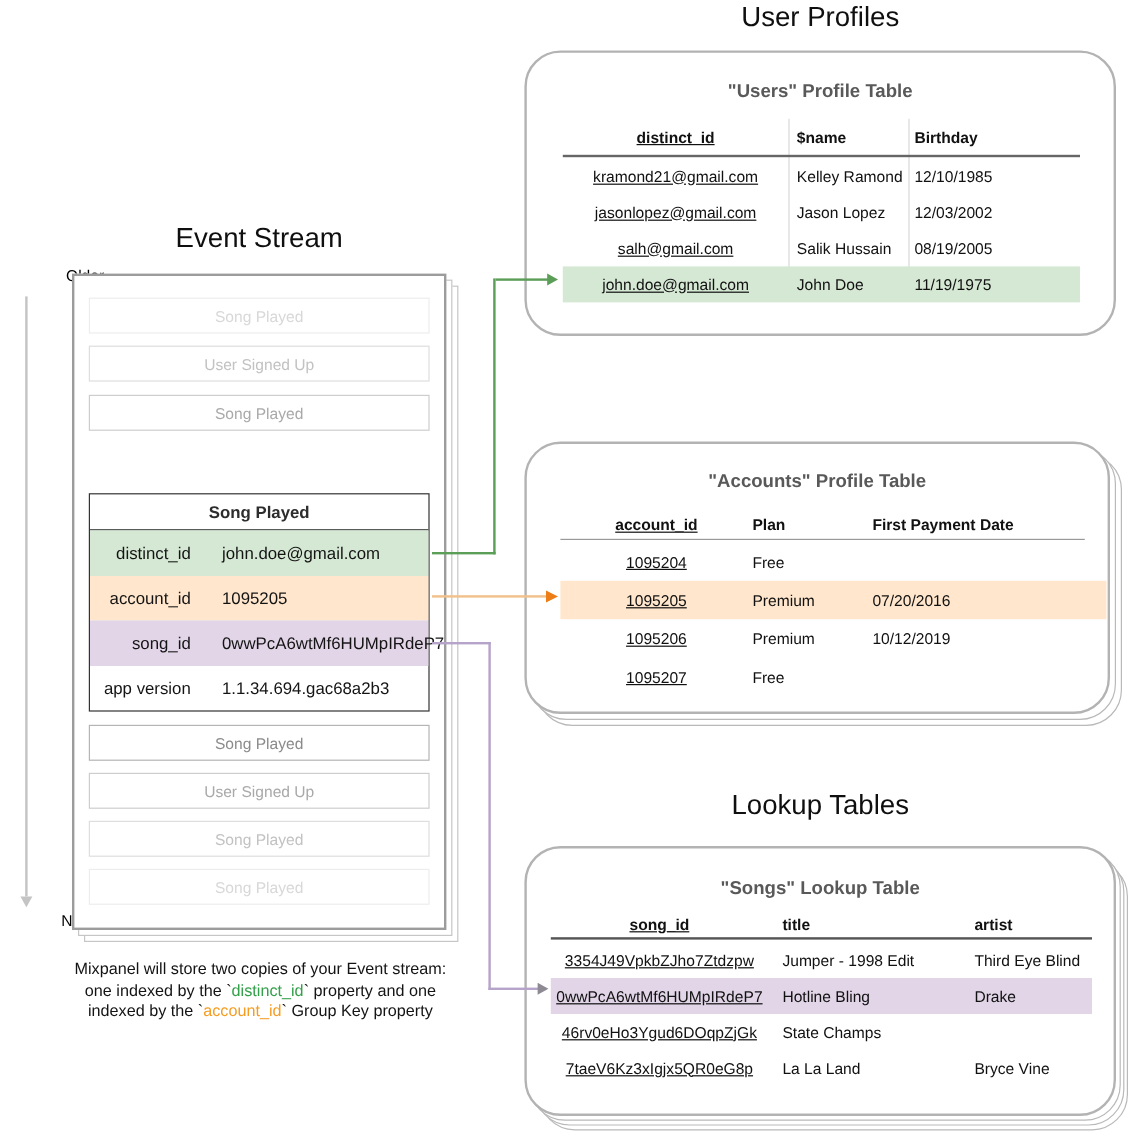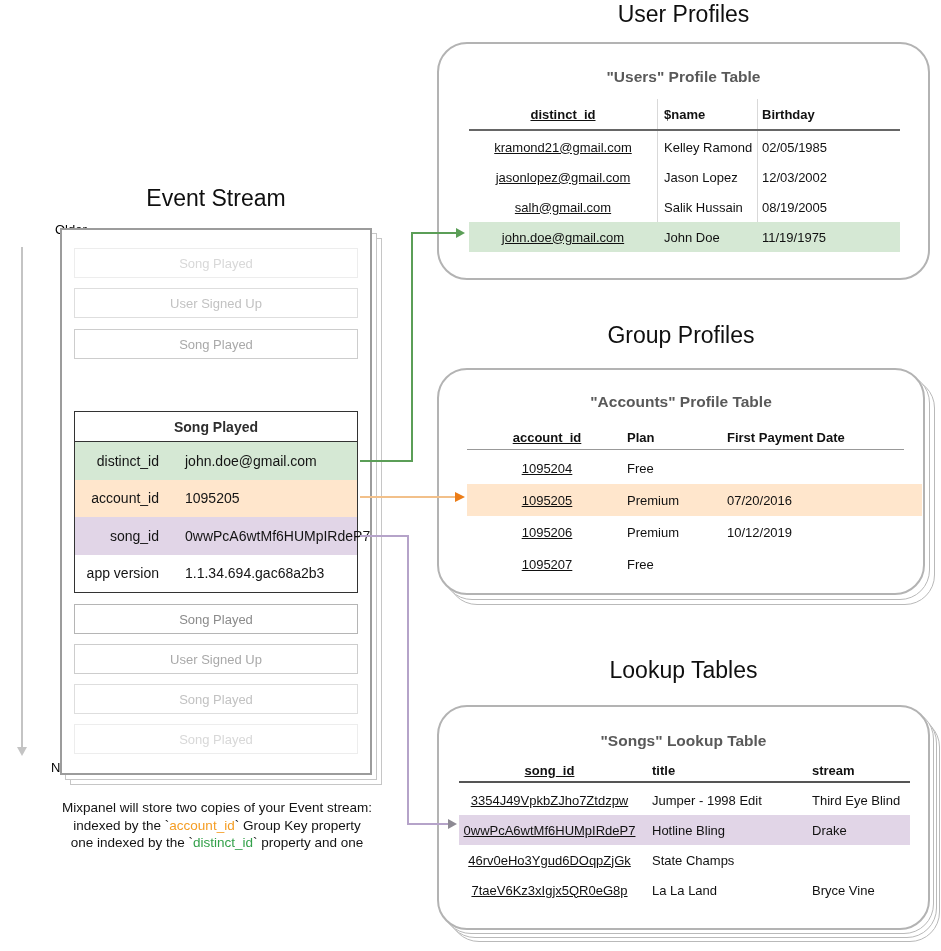--- a/index.html
+++ b/index.html
@@ -123,62 +123,61 @@
     </div>
 
     <div class="ev f4" style="top:374px;">Song Played</div>
     <div class="ev f3" style="top:414px;">User Signed Up</div>
     <div class="ev f2" style="top:454px;">Song Played</div>
     <div class="ev f1" style="top:494px;">Song Played</div>
   </div>
 
   <div class="note">
     <div>Mixpanel will store two copies of your Event stream:</div>
+    <div><span>one indexed by the `</span><span class="kw-green">distinct_id</span><span>` property and one</span></div>
     <div><span>indexed by the `</span><span class="kw-orange">account_id</span><span>` Group Key property</span></div>
-    <div><span>one indexed by the `</span><span class="kw-green">distinct_id</span><span>` property and one</span></div>
   </div>
 
   <div class="big-title up-title">User Profiles</div>
 
   <div class="card" style="left:437px;top:42px;width:493px;height:238px;">
     <div class="tbl-title" style="top:24px;">"Users" Profile Table</div>
 
     <div class="vsep" style="left:218px;top:55px;height:152px;"></div>
     <div class="vsep" style="left:318px;top:55px;height:152px;"></div>
 
     <div class="trow thead" style="left:30px;top:56px;width:431px;height:28px;">
       <span class="up-c1 u">distinct_id</span>
       <span class="up-c2">$name</span>
       <span class="up-c3">Birthday</span>
     </div>
     <div class="rule" style="left:30px;top:85px;width:431px;"></div>
 
     <div class="trow" style="left:30px;top:88px;width:431px;justify-content:center;">
       <span class="up-c1 u">kramond21@gmail.com</span>
       <span class="up-c2">Kelley Ramond</span>
-      <span class="up-c3">02/05/1985</span>
+      <span class="up-c3">12/10/1985</span>
     </div>
     <div class="trow" style="left:30px;top:118px;width:431px;">
       <span class="up-c1 u">jasonlopez@gmail.com</span>
       <span class="up-c2">Jason Lopez</span>
       <span class="up-c3">12/03/2002</span>
     </div>
     <div class="trow" style="left:30px;top:148px;width:431px;">
       <span class="up-c1 u">salh@gmail.com</span>
       <span class="up-c2">Salik Hussain</span>
       <span class="up-c3">08/19/2005</span>
     </div>
     <div class="trow hl-green" style="left:30px;top:178px;width:431px;">
       <span class="up-c1 u">john.doe@gmail.com</span>
       <span class="up-c2">John Doe</span>
       <span class="up-c3">11/19/1975</span>
     </div>
   </div>
 
-  <div class="big-title gp-title">Group Profiles</div>
 
   <div class="echo" style="left:447px;top:378px;width:488px;height:227px;"></div>
   <div class="echo" style="left:442px;top:373px;width:488px;height:227px;"></div>
   <div class="card" style="left:437px;top:368px;width:488px;height:227px;">
     <div class="tbl-title" style="top:23px;">"Accounts" Profile Table</div>
 
     <div class="trow thead" style="left:28px;top:53px;width:437px;height:28px;">
       <span class="gp-c1 u">account_id</span>
       <span class="gp-c2">Plan</span>
       <span class="gp-c3">First Payment Date</span>
@@ -211,21 +210,21 @@
 
   <div class="echo" style="left:449px;top:717px;width:491px;height:225px;"></div>
   <div class="echo" style="left:445px;top:713px;width:492px;height:225px;"></div>
   <div class="echo" style="left:441px;top:709px;width:493px;height:225px;"></div>
   <div class="card" style="left:437px;top:705px;width:493px;height:225px;">
     <div class="tbl-title" style="top:25px;">"Songs" Lookup Table</div>
 
     <div class="trow thead" style="left:20px;top:50px;width:451px;height:26px;">
       <span class="lt-c1 u">song_id</span>
       <span class="lt-c2">title</span>
-      <span class="lt-c3">stream</span>
+      <span class="lt-c3">artist</span>
     </div>
     <div class="rule" style="left:20px;top:74px;width:451px;height:2px;background:#555;"></div>
 
     <div class="trow" style="left:20px;top:78px;width:451px;">
       <span class="lt-c1 u">3354J49VpkbZJho7Ztdzpw</span>
       <span class="lt-c2">Jumper - 1998 Edit</span>
       <span class="lt-c3">Third Eye Blind</span>
     </div>
     <div class="trow hl-purple" style="left:20px;top:108px;width:451px;">
       <span class="lt-c1 u">0wwPcA6wtMf6HUMpIRdeP7</span>

